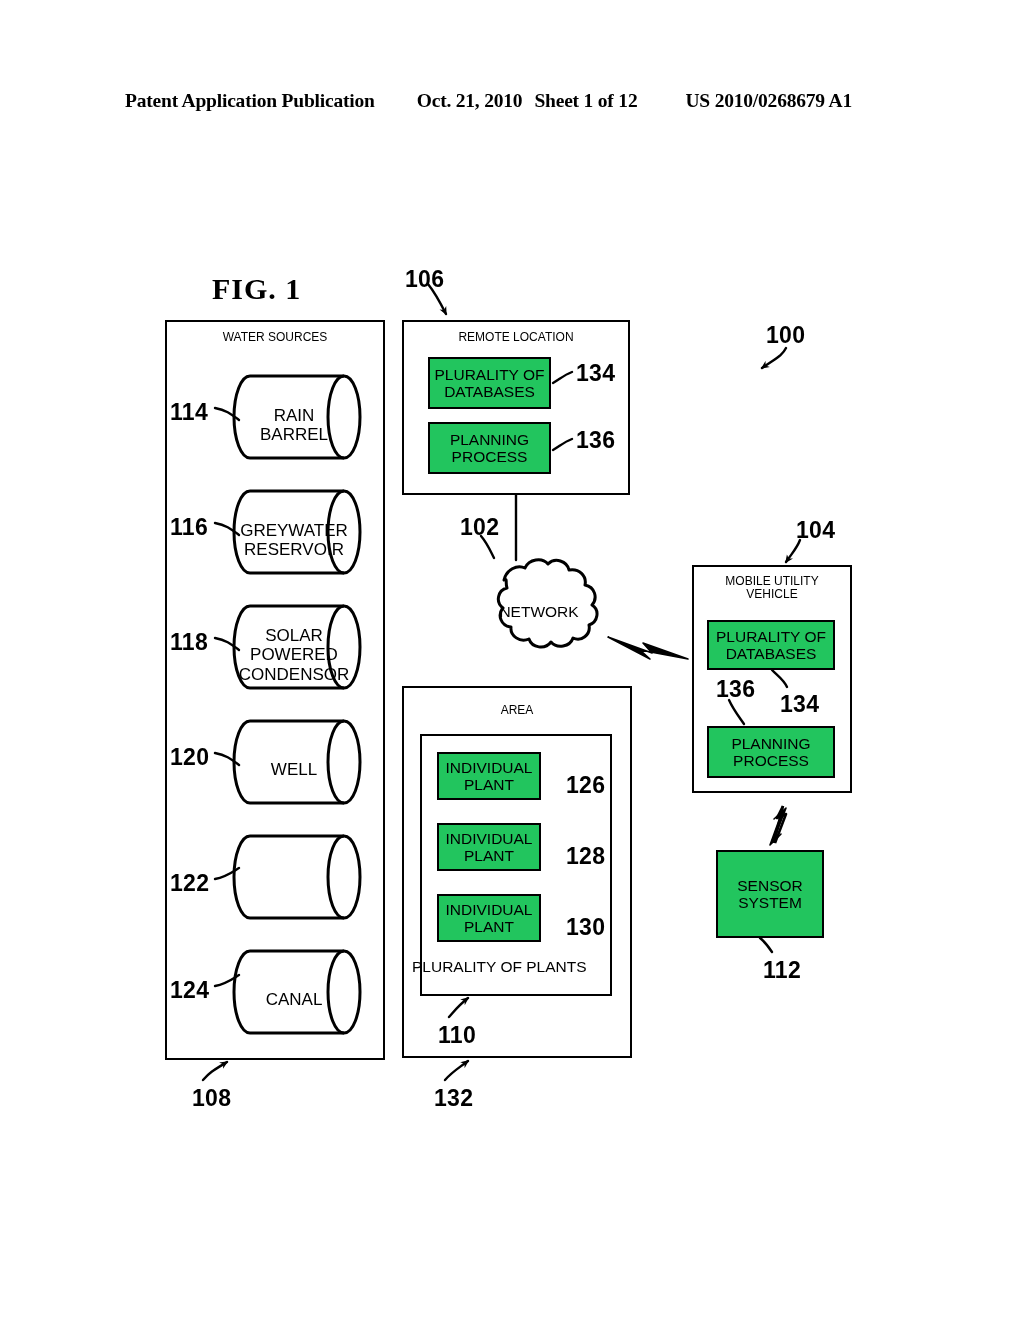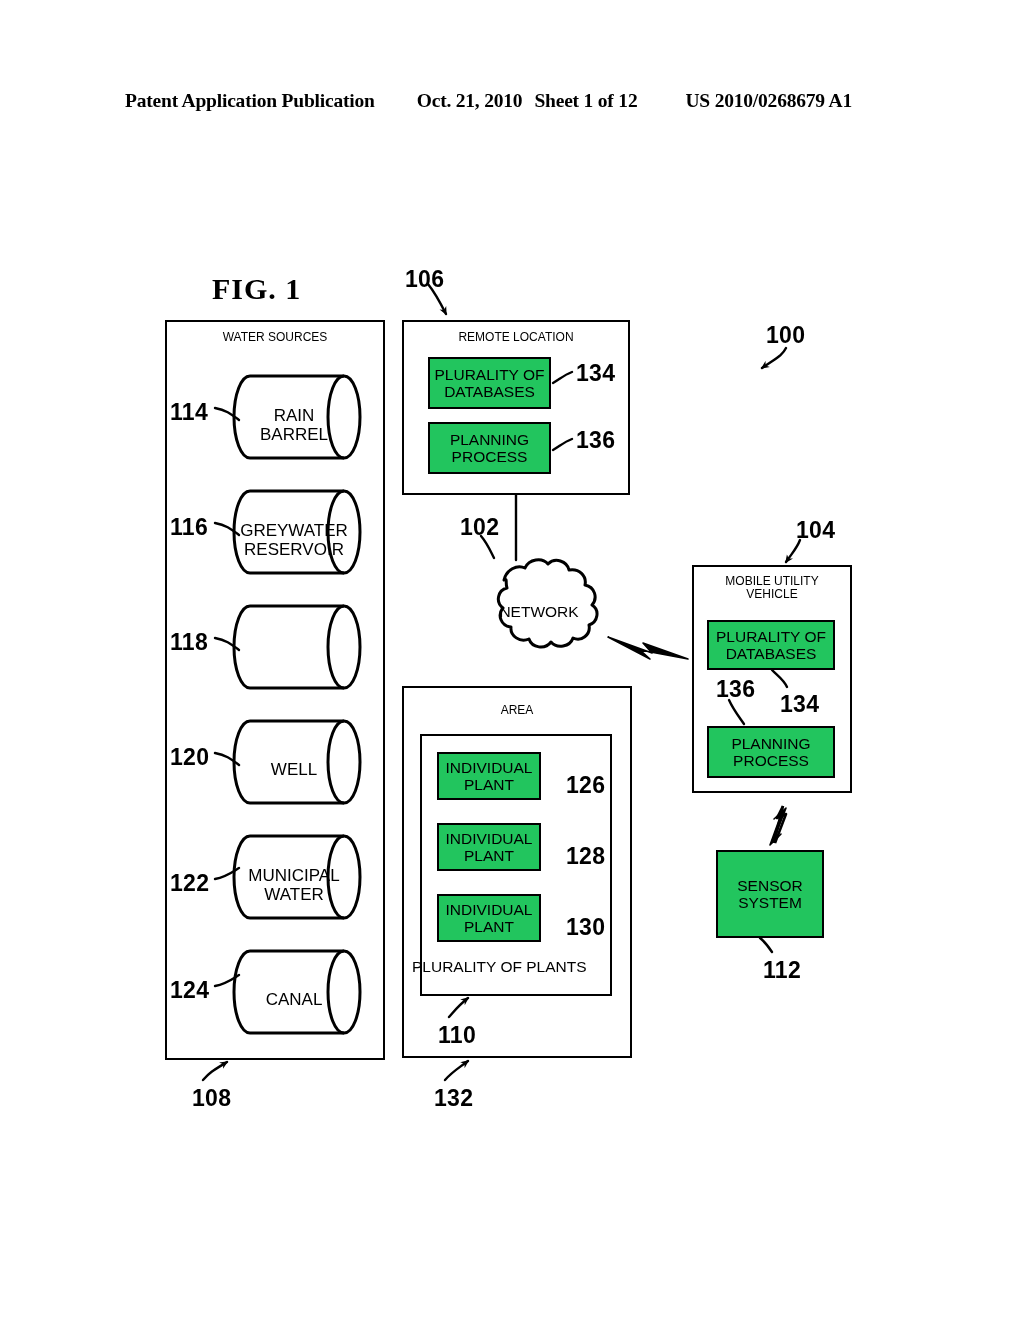--- a/index.html
+++ b/index.html
@@ -166,41 +166,42 @@
     <span><span>GREYWATER</span><br>
           <span>RESERVOIR</span></span>
   </div>
 </div>
 
 <div class="cyl" style="left:232px; top:604px;">
   <svg width="130" height="86" viewBox="0 0 130 86">
     <path d="M18,2 L112,2 A16,41 0 0 1 112,84 L18,84 A16,41 0 0 1 18,2 Z" fill="#fff" stroke="#000" stroke-width="3"></path>
     <path d="M112,2 A16,41 0 0 0 112,84" fill="none" stroke="#000" stroke-width="3"></path>
   </svg>
+  <div class="cyl-label" style="left:6px; width:112px;">
+    <span><span>SOLAR</span><br>
+          <span>POWERED</span><br>
+          <span>CONDENSOR</span></span>
+  </div>
 </div>
 
 <div class="cyl" style="left:232px; top:719px;">
   <svg width="130" height="86" viewBox="0 0 130 86">
     <path d="M18,2 L112,2 A16,41 0 0 1 112,84 L18,84 A16,41 0 0 1 18,2 Z" fill="#fff" stroke="#000" stroke-width="3"></path>
     <path d="M112,2 A16,41 0 0 0 112,84" fill="none" stroke="#000" stroke-width="3"></path>
   </svg>
   <div class="cyl-label">
     <span>WELL</span>
   </div>
 </div>
 
 <div class="cyl" style="left:232px; top:834px;">
   <svg width="130" height="86" viewBox="0 0 130 86">
     <path d="M18,2 L112,2 A16,41 0 0 1 112,84 L18,84 A16,41 0 0 1 18,2 Z" fill="#fff" stroke="#000" stroke-width="3"></path>
     <path d="M112,2 A16,41 0 0 0 112,84" fill="none" stroke="#000" stroke-width="3"></path>
   </svg>
-  <div class="cyl-label" style="left:8px; width:108px;">
-    <span><span>MUNICIPAL</span><br>
-          <span>WATER</span></span>
-  </div>
 </div>
 
 <div class="cyl" style="left:232px; top:949px;">
   <svg width="130" height="86" viewBox="0 0 130 86">
     <path d="M18,2 L112,2 A16,41 0 0 1 112,84 L18,84 A16,41 0 0 1 18,2 Z" fill="#fff" stroke="#000" stroke-width="3"></path>
     <path d="M112,2 A16,41 0 0 0 112,84" fill="none" stroke="#000" stroke-width="3"></path>
   </svg>
   <div class="cyl-label">
     <span>CANAL</span>
   </div>

